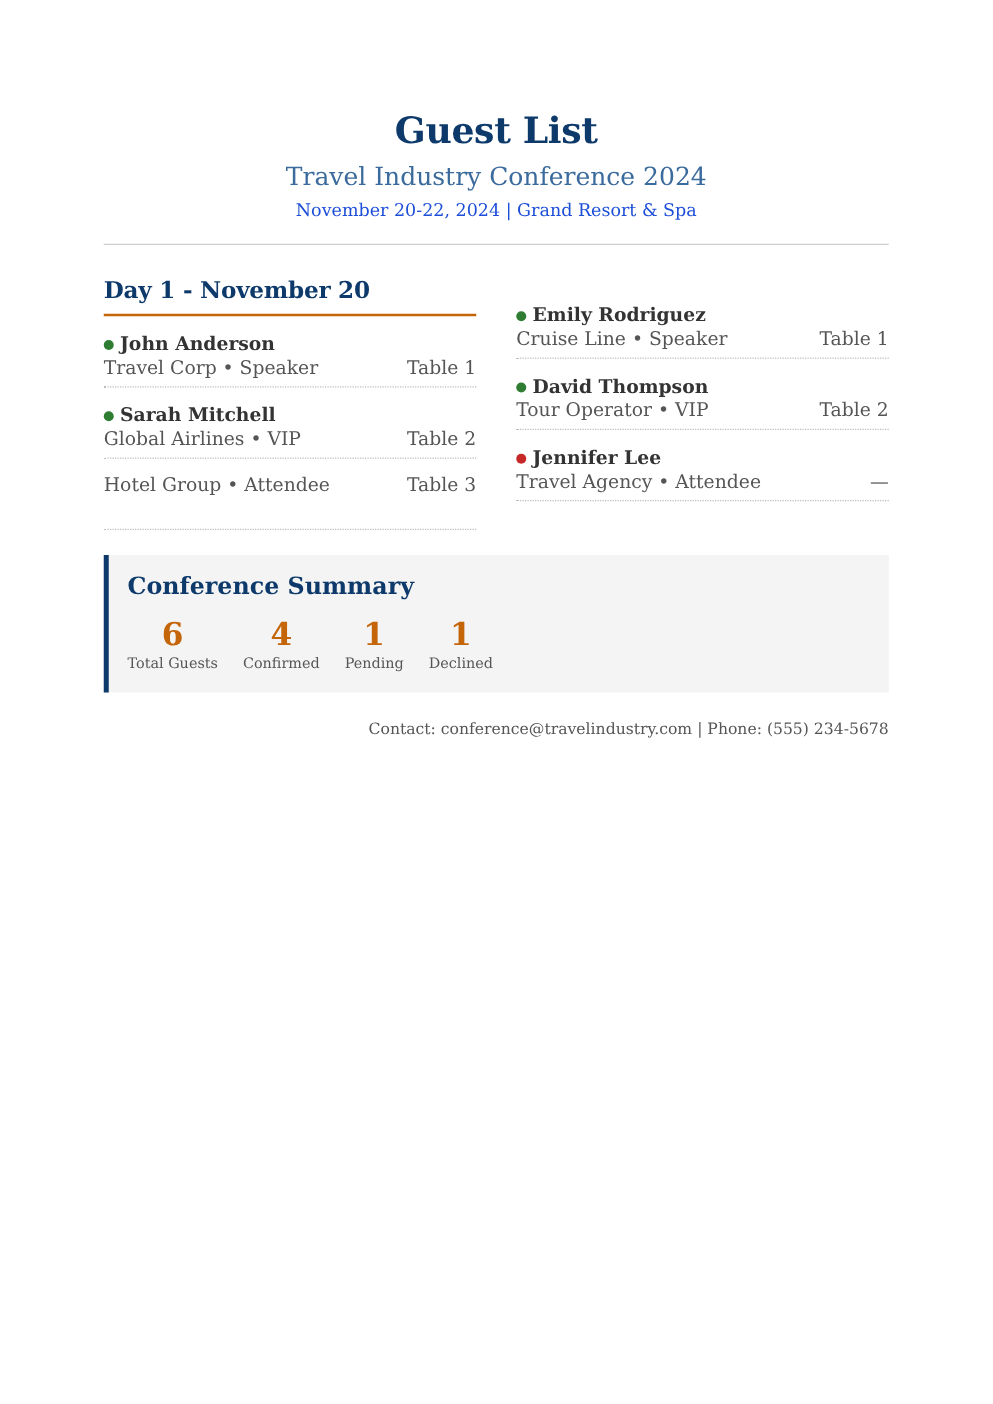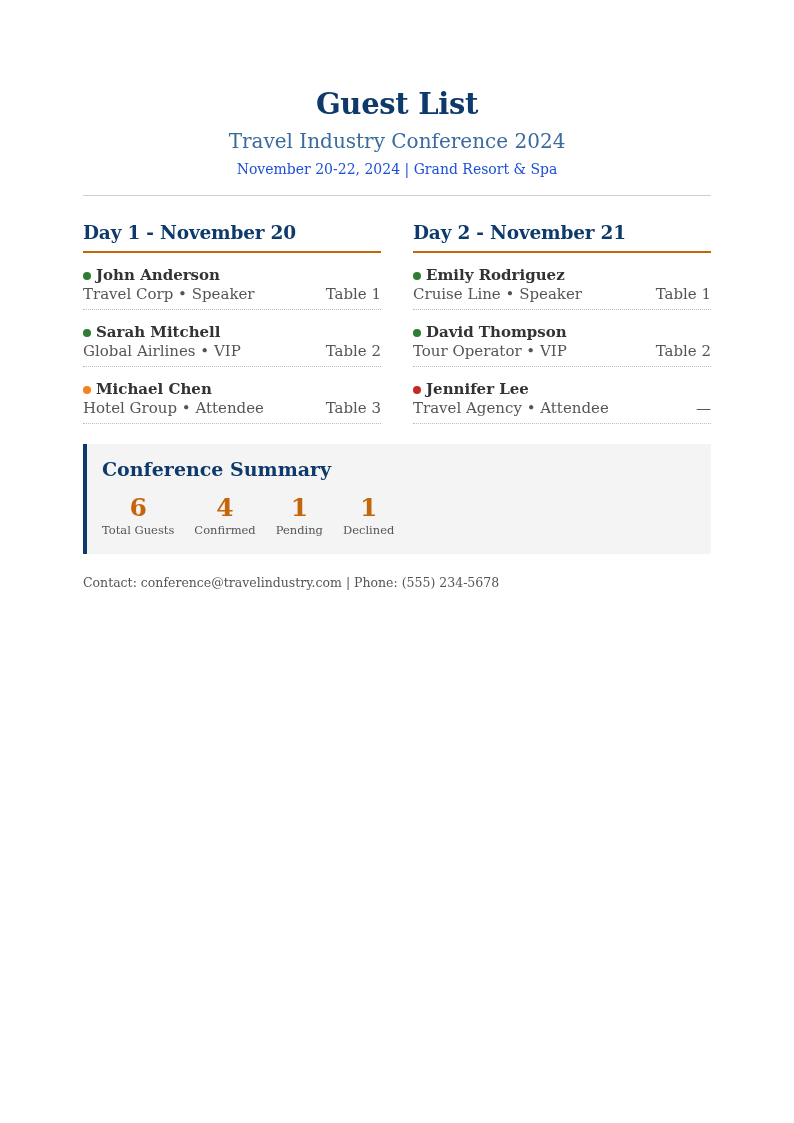--- a/index.html
+++ b/index.html
@@ -18,21 +18,21 @@
     .name-row { display: flex; align-items: center; line-height: 20px; }
     .dot { width: 8px; height: 8px; border-radius: 50%; display: inline-block; margin-right: 5px; margin-top: 2px; }
     .name { font-size: 15px; font-weight: bold; color: #333; }
     .detail-row { display: flex; justify-content: space-between; font-size: 15px; color: #555; line-height: 18px; margin-top: 0; }
     .summary { margin-top: 20px; background: #f4f4f4; border-left: 4px solid #0d3a6b; padding: 14px 16px 16px 15px; }
     .summary-title { font-size: 19px; font-weight: bold; color: #0d3a6b; line-height: 22px; }
     .stats { display: flex; margin-top: 14px; }
     .stat { text-align: center; margin-right: 20px; }
     .stat-value { font-size: 25px; font-weight: bold; color: #c5650a; line-height: 28px; }
     .stat-label { font-size: 11.5px; color: #555; line-height: 16px; margin-top: 0px; }
-    .footer { text-align: left; font-size: 12.5px; color: #555; margin-top: 20px; line-height: 18px; }
+    .footer { text-align: right; font-size: 12.5px; color: #555; margin-top: 20px; line-height: 18px; }
   </style>
 </head>
 <body>
 
 <div class="page">
   <div class="header">
     <h1 class="title">Guest List</h1>
     <div class="subtitle">Travel Industry Conference 2024</div>
     <div class="meta">November 20-22, 2024 | Grand Resort &amp; Spa</div>
   </div>
@@ -55,33 +55,28 @@
         <div class="name-row">
           <span class="dot" style="background:#2e7d32"></span>
           <span class="name">Sarah Mitchell</span>
         </div>
         <div class="detail-row">
           <span>Global Airlines • VIP</span>
           <span>Table 2</span>
         </div>
       </div>
       <div class="guest">
-        <div class="name-row">
-          <span class="dot" style="background:#f5821f"></span>
-          <span class="name">Michael Chen</span>
-        </div>
         <div class="detail-row">
           <span>Hotel Group • Attendee</span>
           <span>Table 3</span>
         </div>
       </div>
     </div>
 
     <div class="day">
-      <div class="day-title">Day 2 - November 21</div>
       <div class="guest">
         <div class="name-row">
           <span class="dot" style="background:#2e7d32"></span>
           <span class="name">Emily Rodriguez</span>
         </div>
         <div class="detail-row">
           <span>Cruise Line • Speaker</span>
           <span>Table 1</span>
         </div>
       </div>

